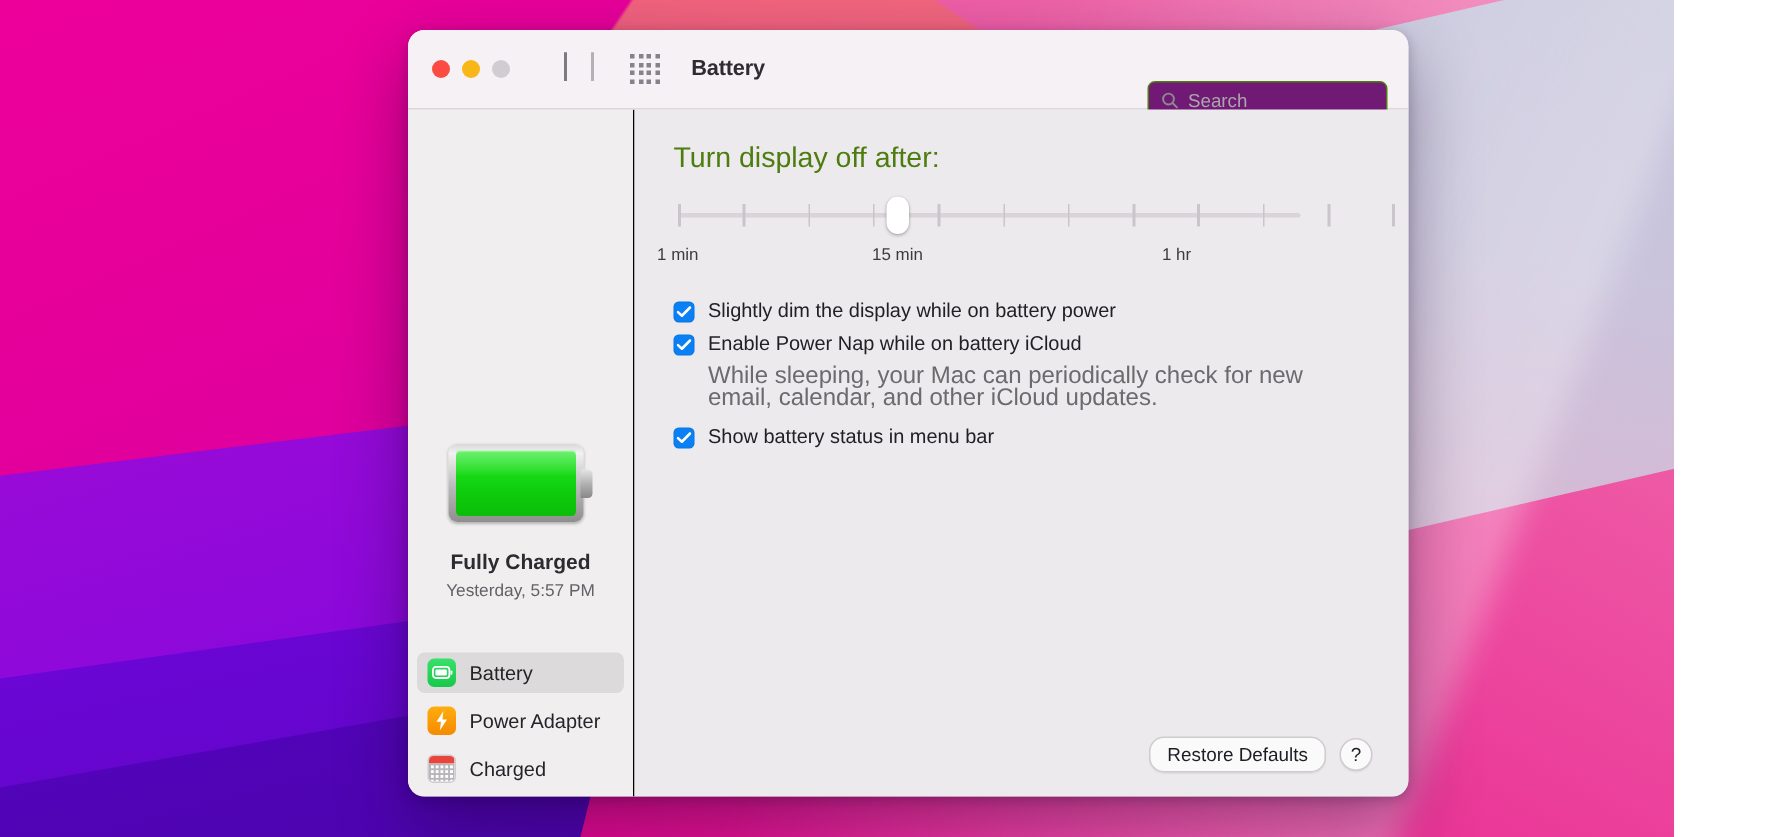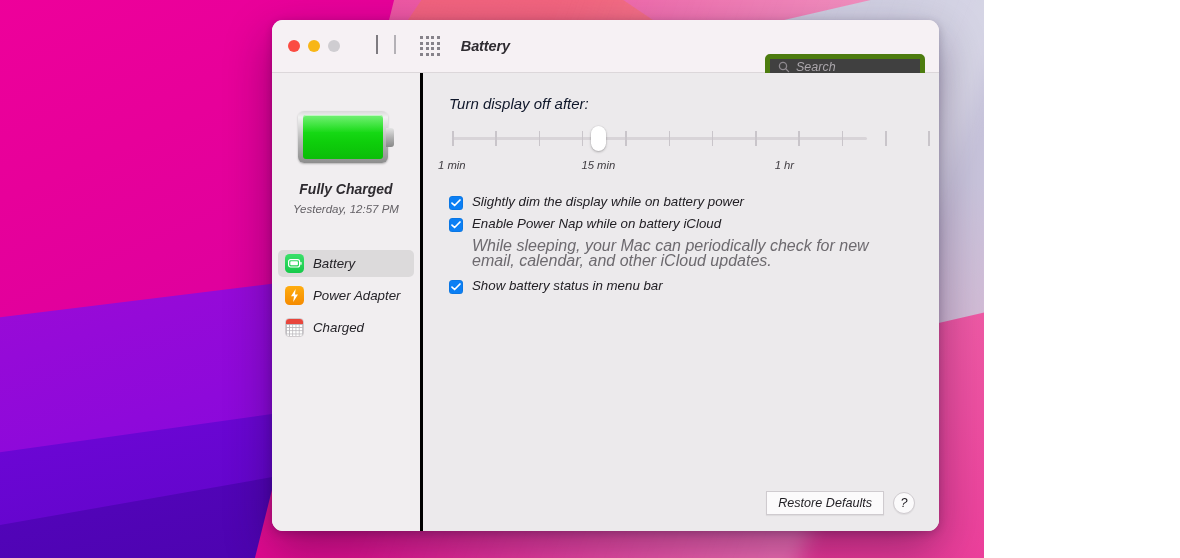--- a/index.html
+++ b/index.html
@@ -4,24 +4,23 @@
 <style>
   * { margin:0; padding:0; box-sizing:border-box; }
   html, body {
     width:1180px; height:558px; overflow:hidden;
     font-family:"Liberation Sans", sans-serif;
     -webkit-font-smoothing:antialiased;
   }
 
   
   #desktop {
-    position:relative; width:984px; height:558px;
+    position:relative; width:1116px; height:558px;
     background:#c9006e;
     overflow:hidden;
-    font-style:italic;
   }
   .wp { position:absolute; }
   .wp-base {
     inset:0;
     background:
       linear-gradient(170deg,
         #e6007e 0%, #e0008c 18%, #c310b8 38%,
         #a510d8 55%, #8a0ce0 72%, #7209d6 88%, #5a07c0 100%);
   }
   
@@ -115,36 +114,37 @@
   #grid-icon i { display:block; width:3px; height:3px; background:#86828a; }
 
   #win-title {
     margin-left:21px; font-size:14.5px; font-weight:700; color:#2f2c31;
     letter-spacing:-0.1px;
   }
 
   #search {
     position:absolute; right:14px; top:34px;
     width:160px; height:25px;
-    background:#404040; border:5px solid #4d7c0f;
+    background:#701a75; border:1px solid #4d7c0f;
     border-radius:5px;
     display:flex; align-items:center; padding:0 8px; gap:6px;
   }
   #search svg { flex:0 0 auto; }
   #search .ph { font-size:12.5px; color:#aaa6ab; }
 
   
   #body { flex:1; display:flex; min-height:0; }
 
   #sidebar {
     width:151px; flex:0 0 151px;
     background:#f1eef0;
-    border-right:3px solid #000000;
+    border-right:1px solid #000000;
     display:flex; flex-direction:column;
     padding-top:26px;
+    justify-content:flex-end;
   }
 
   #batt-hero { display:flex; justify-content:center; margin-top:12px; }
   .batt-img { position:relative; width:96px; height:52px; }
   .batt-body {
     position:absolute; left:0; top:0; width:90px; height:52px;
     border-radius:6px;
     background:linear-gradient(180deg,#d9d9d9 0%,#f2f2f2 12%,#b9b9b9 55%,#8e8e8e 100%);
     box-shadow:0 1px 2px rgba(0,0,0,0.25);
   }
@@ -193,21 +193,21 @@
   .sched-grid { flex:1; width:100%;
     background-image:
       linear-gradient(to right,#b9b6bb 1px, transparent 1px),
       linear-gradient(to bottom,#b9b6bb 1px, transparent 1px);
     background-size:3.2px 3.2px;
   }
 
   
   #content { flex:1; background:#eceaec; padding:22px 26px 0 26px; position:relative; }
 
-  #slider-label { font-size:15px; color:#0f172a; }
+  #slider-label { font-size:19px; color:#4d7c0f; }
 
   #slider-wrap { margin-top:15px; position:relative; height:24px; }
   #track {
     position:absolute; left:3px; top:10px; right:46px; height:3px;
     background:#d8d4d8; border-radius:2px;
   }
   .tick {
     position:absolute; top:4px; width:1.5px; height:15px; background:#c9c5ca;
   }
   #thumb {
@@ -232,21 +232,21 @@
     margin:3px 0 10px 23px; font-size:16px; color:#6d6a6f;
     line-height:15px; max-width:452px;
   }
 
   #footer {
     position:absolute; right:24px; bottom:16px;
     display:flex; align-items:center; gap:9px;
   }
   #restore {
     height:24px; padding:0 11px;
-    background:#fbfafb; border:1px solid #cfcbcf; border-radius:0;
+    background:#fbfafb; border:1px solid #cfcbcf; border-radius:10px;
     font-size:12.6px; color:#1f1d22;
     font-family:"Liberation Sans", sans-serif;
     box-shadow:0 1px 1px rgba(0,0,0,0.06);
     display:flex; align-items:center;
   }
   #help {
     width:22px; height:22px; border-radius:50%;
     background:#fbfafb; border:1px solid #cfcbcf;
     font-size:12.6px; color:#1f1d22;
     display:flex; align-items:center; justify-content:center;
@@ -318,21 +318,21 @@
         <div id="batt-hero">
           <div class="batt-img">
             <div class="batt-body"></div>
             <div class="batt-fill"></div>
             <div class="batt-gloss"></div>
             <div class="batt-cap"></div>
           </div>
         </div>
 
         <div id="batt-status">Fully Charged</div>
-        <div id="batt-time">Yesterday, 12:57 PM</div>
+        <div id="batt-time">Yesterday, 5:57 PM</div>
 
         <div id="navlist">
 
 
           <div class="navrow sel">
             <span class="nicon batt">
               <svg width="14" height="9" viewBox="0 0 14 9">
                 <rect x="0.6" y="0.6" width="11" height="7.4" rx="2" fill="none" stroke="#fff" stroke-width="1.2"></rect>
                 <rect x="2.3" y="2.3" width="7.6" height="4" rx="0.8" fill="#fff"></rect>
                 <rect x="12.3" y="3" width="1.3" height="2.8" rx="0.6" fill="#fff"></rect>

